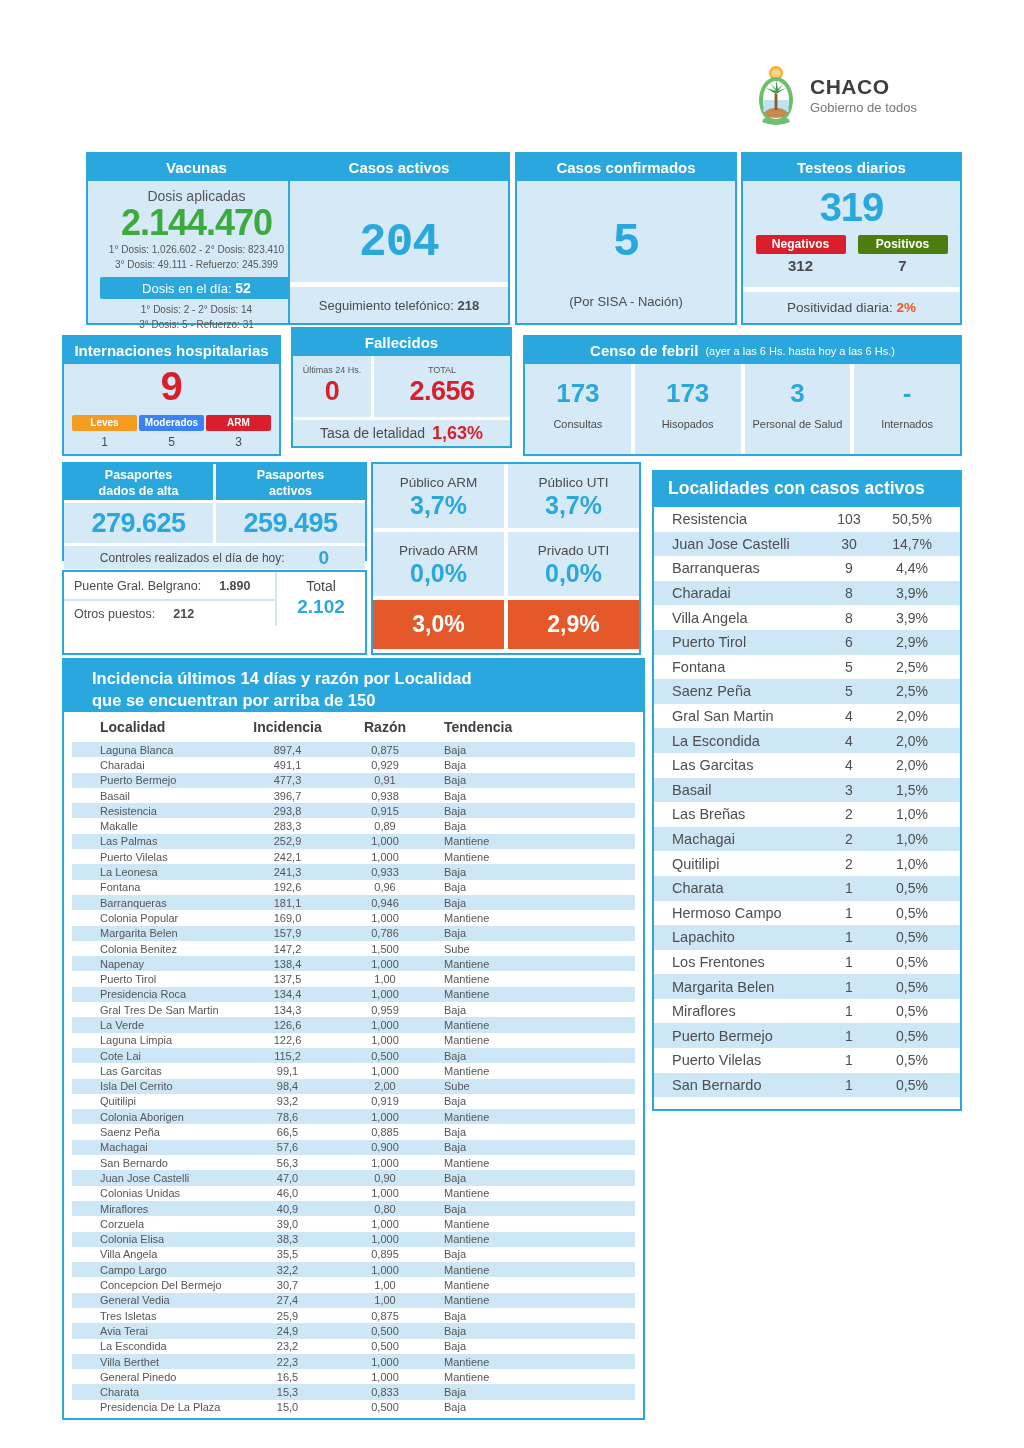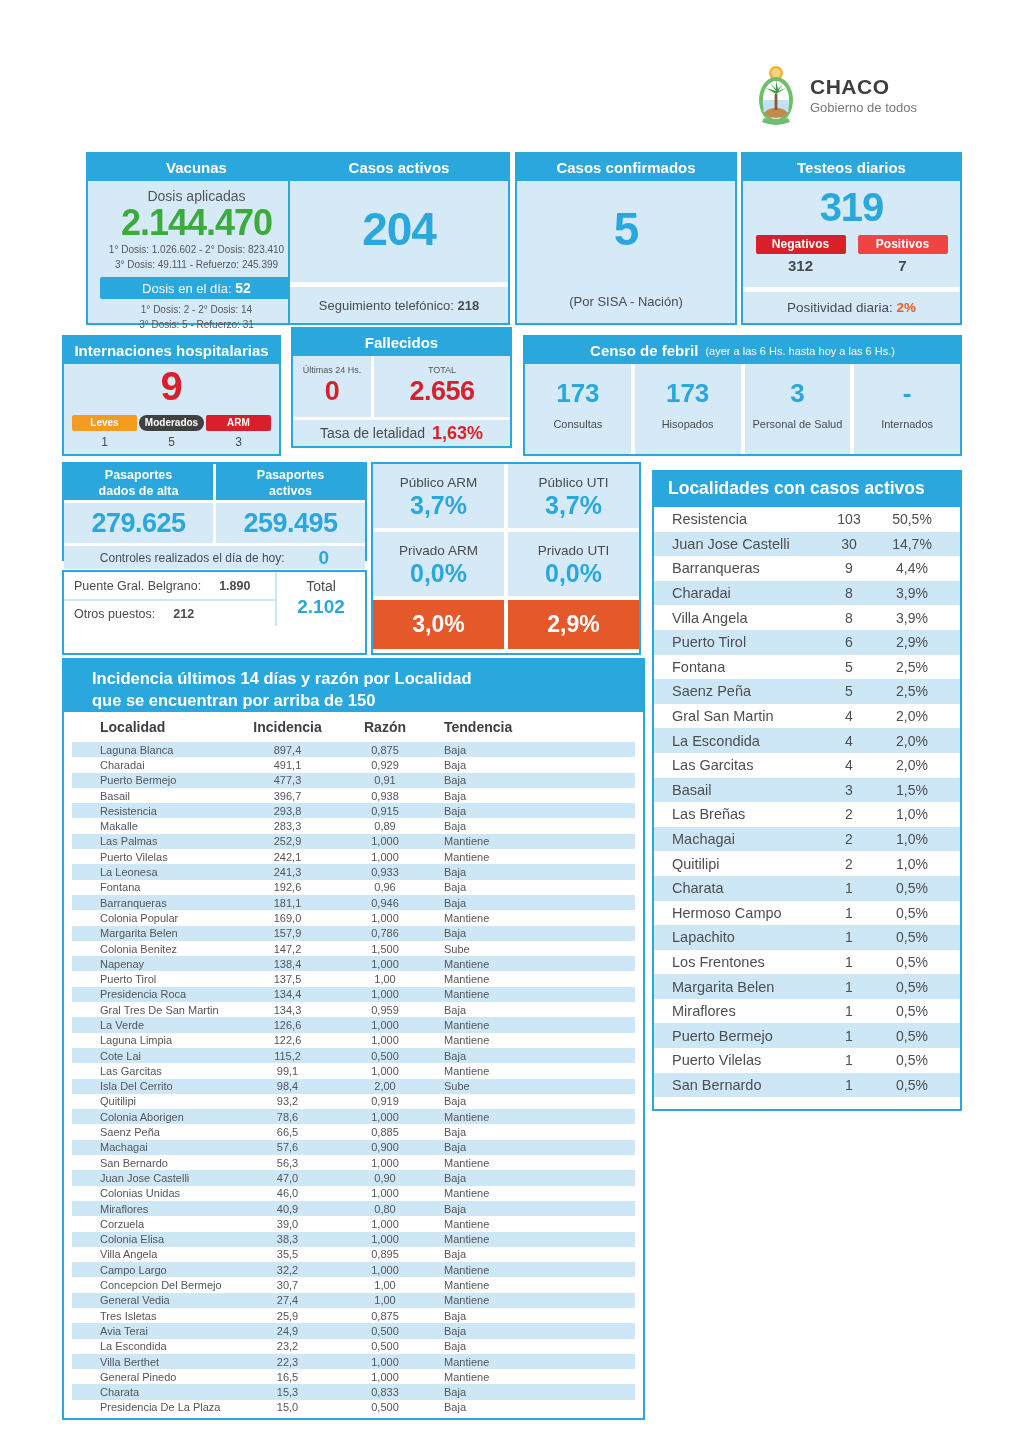--- a/index.html
+++ b/index.html
@@ -34,21 +34,21 @@
   .c-act{left:288px;top:152px;width:222px;height:173px;}
   .c-con{left:515px;top:152px;width:222px;height:173px;}
   .c-tes{left:741px;top:152px;width:221px;height:173px;}
   .vac-lbl{font-size:14px;color:var(--mid);margin-top:7px;}
   .vac-total{font-size:36px;font-weight:bold;color:var(--green);letter-spacing:-1px;line-height:1.05;}
   .vac-det{font-size:10px;color:var(--mid);line-height:1.5;}
   .vac-strip{background:var(--blue);color:#fff;margin:5px 12px 3px;height:22px;line-height:22px;
     font-size:13px;border-radius:2px;}
   .vac-strip b{font-size:14px;}
   .bignum{font-size:46px;font-weight:bold;color:var(--blue);letter-spacing:-1px;}
-  .c-act .bignum,.c-con .bignum{margin-top:21px;}
+  .c-act .bignum,.c-con .bignum{margin-top:36px;font-family:Liberation Mono, monospace;}
   .sep{position:absolute;left:0;right:0;height:5px;background:#fff;}
   .cfoot{position:absolute;left:0;right:0;font-size:13px;color:var(--dark);text-align:center;}
   .tes-num{font-size:40px;font-weight:bold;color:var(--blue);letter-spacing:-1px;margin-top:4px;}
   .badge-row{display:flex;justify-content:center;gap:12px;margin-top:5px;}
   .badge{width:90px;height:19px;line-height:19px;border-radius:2px;color:#fff;font-size:12px;
     font-weight:bold;text-align:center;}
   .num-row{display:flex;justify-content:center;gap:12px;margin-top:3px;}
   .num-row span{width:90px;text-align:center;font-size:15px;color:var(--dark);font-weight:bold;}
 
   
@@ -184,38 +184,38 @@
     <div class="bignum">5</div>
     <div class="cfoot" style="bottom:14px;">(Por SISA - Nación)</div>
   </div>
 
   <div class="card c-tes center">
     <div class="chead">Testeos diarios</div>
     <div class="tes-num">319</div>
     <div class="badge-row">
   <div class="badge" style="background-color: rgb(217, 31, 43);">Negativos</div>
 
-  <div class="badge" style="background-color: #ef4444;">Positivos</div>
+  <div class="badge" style="background-color: #4d7c0f;">Positivos</div>
 </div>
     <div class="num-row">
   <span>312</span>
 
   <span>7</span>
 </div>
     <div class="sep" style="bottom:31px;"></div>
     <div class="cfoot" style="bottom:8px;font-size:13.5px;"><span>Positividad diaria: </span><b style="color:var(--orval);">2%</b></div>
   </div>
 
   <div class="card c-int center">
     <div class="chead">Internaciones hospitalarias</div>
     <div class="int-val">9</div>
     <div class="int-badges">
   <div class="badge" style="background-color: rgb(245, 155, 34);">Leves</div>
 
-  <div class="badge" style="background-color: #404040; border-radius: 8px;">Moderados</div>
+  <div class="badge" style="background-color: #3b82f6;">Moderados</div>
 
   <div class="badge" style="background-color: rgb(217, 31, 43);">ARM</div>
 </div>
     <div class="int-nums">
   <span>1</span>
 
   <span>5</span>
 
   <span>3</span>
 </div>

